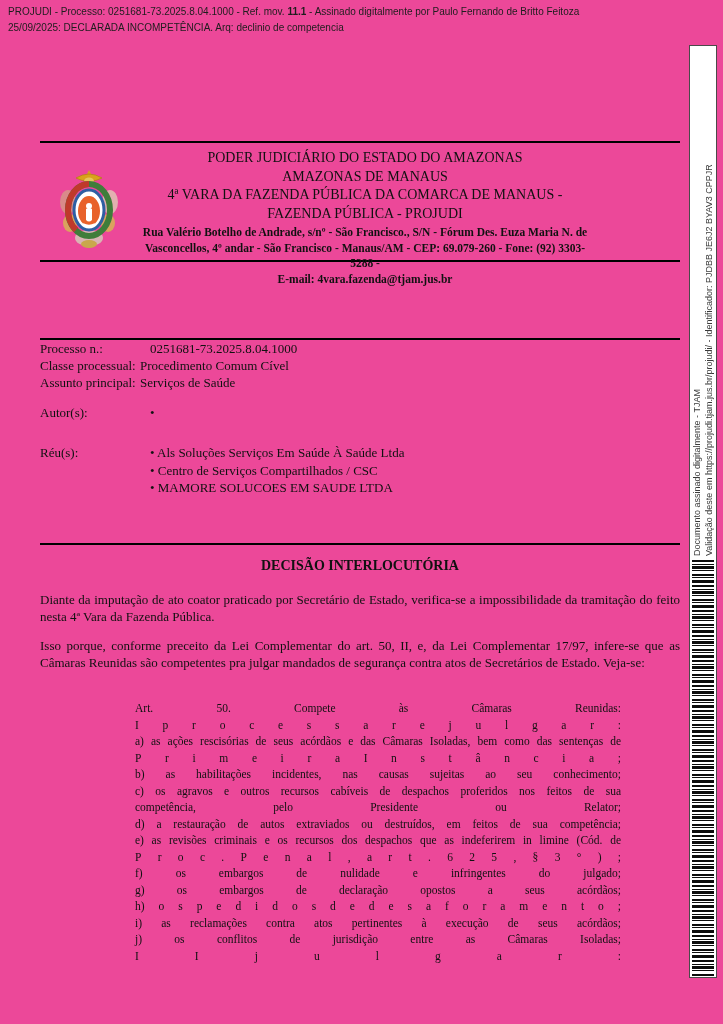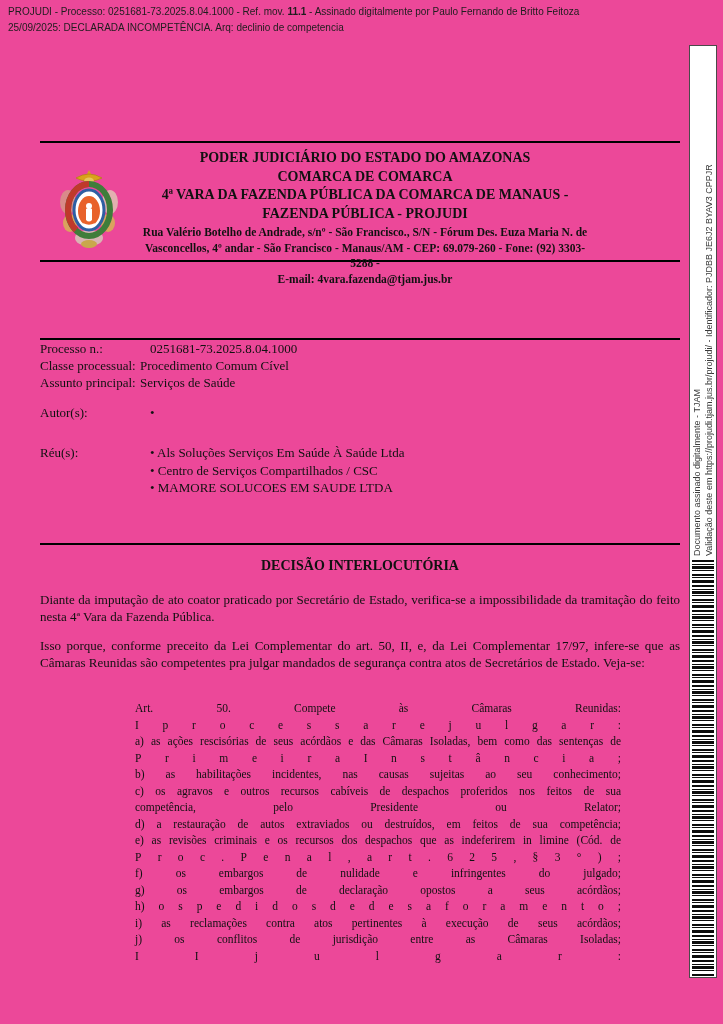--- a/index.html
+++ b/index.html
@@ -20,21 +20,21 @@
   .meta b{font-weight:bold;}
   
   .doc-header{
     position:absolute;left:40px;top:141px;width:640px;height:121px;
     box-sizing:border-box;
     border-top:2px solid #000;border-bottom:2px solid #000;
     padding-top:6px;
   }
   .crest{position:absolute;left:16px;top:25px;width:66px;height:81px;}
   .hdr-text{margin:0 85px 0 95px;text-align:center;}
-  .hdr-title{font-weight:bold;font-size:14px;line-height:18.5px;}
+  .hdr-title{font-weight:normal;font-size:14px;line-height:18.5px;}
   .hdr-addr{font-weight:bold;font-size:11.5px;line-height:15.5px;margin-top:2px;}
   
   .process{
     position:absolute;left:40px;top:338px;width:640px;
     border-top:2px solid #000;
     font-size:13px;line-height:17px;
   }
   .prow{display:flex;}
   .plabel{width:100px;flex:none;}
   .pval{flex:1;}
@@ -115,21 +115,21 @@
 
       <ellipse cx="33" cy="42" rx="15" ry="20" fill="#ffffff" stroke="#2e5fa3" stroke-width="3"></ellipse>
 
       <ellipse cx="33" cy="43" rx="11" ry="15" fill="#e8622a"></ellipse>
       <ellipse cx="33" cy="38" rx="3" ry="3" fill="#ffffff"></ellipse>
       <path d="M30 41 Q33 39 36 41 L36 52 Q33 55 30 52 Z" fill="#ffffff"></path>
       <path d="M27 56 Q33 59 39 56" stroke="#ffffff" stroke-width="1.5" fill="none"></path>
     </svg>
     <div class="hdr-text">
       <div class="hdr-title">PODER JUDICIÁRIO DO ESTADO DO AMAZONAS</div>
-      <div class="hdr-title">COMARCA DE COMARCA</div>
+      <div class="hdr-title">AMAZONAS DE MANAUS</div>
       <div class="hdr-title">4ª VARA DA FAZENDA PÚBLICA DA COMARCA DE MANAUS -</div>
       <div class="hdr-title">FAZENDA PÚBLICA - PROJUDI</div>
       <div class="hdr-addr">
         <div>Rua Valério Botelho de Andrade, s/nº - São Francisco., S/N - Fórum Des. Euza Maria N. de</div>
         <div>Vasconcellos, 4º andar - São Francisco - Manaus/AM - CEP: 69.079-260 - Fone: (92) 3303-5288 -</div>
         <div>E-mail: 4vara.fazenda@tjam.jus.br</div>
       </div>
     </div>
   </div>
 

